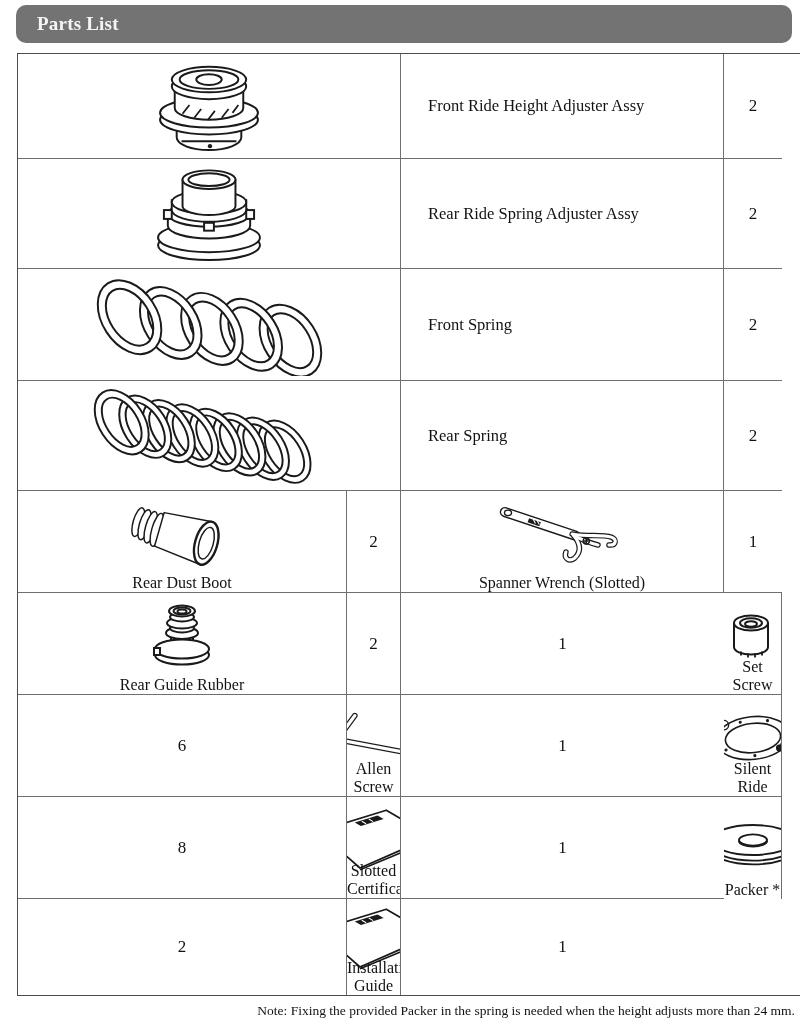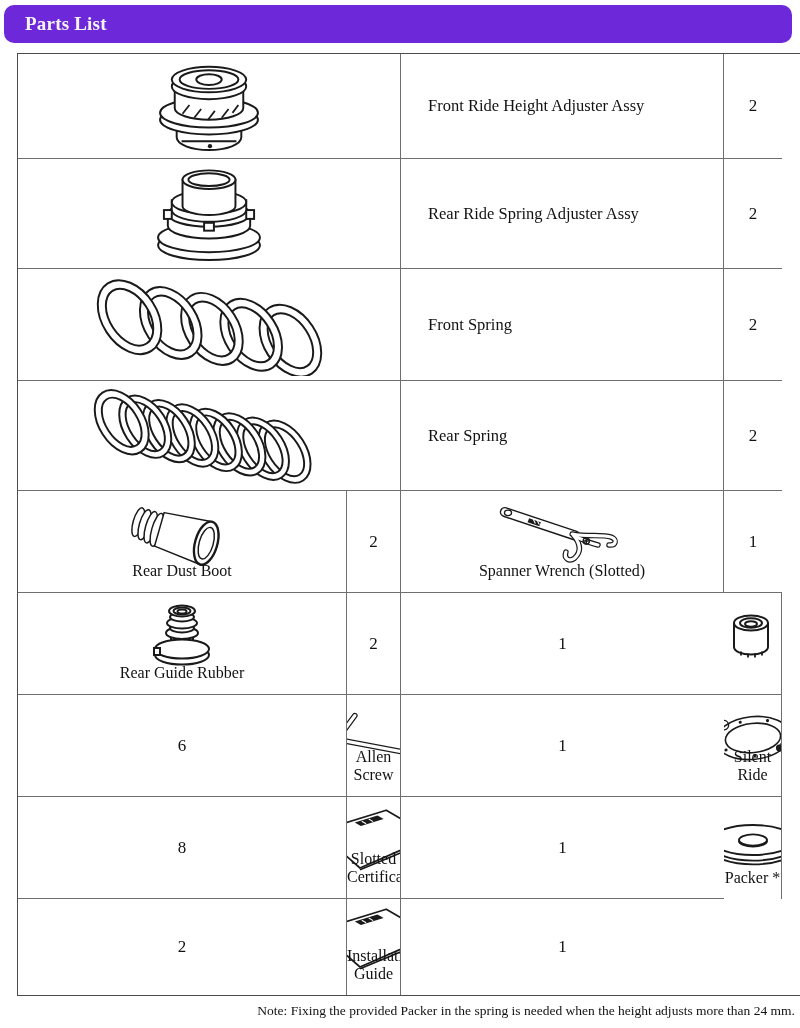--- a/index.html
+++ b/index.html
@@ -1,39 +1,39 @@
 <!DOCTYPE html>
 <html><head>
 <meta charset="utf-8">
 <style>
   * { margin:0; padding:0; box-sizing:border-box; }
   html,body { width:800px; background:#ffffff; font-family:"Liberation Serif", serif; color:#121212; }
   body { height:1028px; position:relative; }
 
-  .bar { margin:5px 8px 0 4px; height:38px; background:#6d28d9; border-radius:10px;
+  .bar { margin:5px 8px 0 16px; height:38px; background:#737373; border-radius:10px;
          display:flex; align-items:center; padding-left:21px; }
   .bar .t { color:#f4f4f4; font-weight:bold; font-size:19px; letter-spacing:.2px; }
 
   .parts-table { margin:10px 0 0 17px; width:798px; display:grid;
     grid-template-columns:329px 54px 323px 58px;
     grid-template-rows:105px 110px 112px 110px 102px 102px 102px 102px 96px;
     border:1px solid #4c4c4c; background:#fff; }
 
   .c { border-right:1px solid #6f6f6f; border-bottom:1px solid #6f6f6f; position:relative;
        display:flex; align-items:center; justify-content:center; overflow:hidden; }
   .lastcol { border-right:none; }
   .lastrow { border-bottom:none; }
   .span2 { grid-column:span 2; }
 
   .name { justify-content:flex-start; padding-left:27px; font-size:16.5px; }
   .qty  { font-size:17px; }
 
   .item { flex-direction:column; }
   .item svg { margin-bottom:16px; }
-  .item .lbl { position:absolute; bottom:12px; left:0; width:100%; text-align:center; font-size:16px; }
+  .item .lbl { position:absolute; bottom:0; left:0; width:100%; text-align:center; font-size:16px; }
 
   .footnote { margin:7px 0 0 17px; width:778px; text-align:right; padding-left:158px;
               font-size:13.5px; white-space:nowrap; }
 
   
   svg .ln  { fill:#ffffff; stroke:#1a1a1a; stroke-width:2; }
   svg .ln1 { fill:none;    stroke:#1a1a1a; stroke-width:1.8; }
   svg .bold{ fill:#ffffff; stroke:#1a1a1a; stroke-width:3.2; }
   svg .tubeB { fill:none; stroke:#1a1a1a; stroke-linecap:round; stroke-linejoin:round; }
   svg .tubeW { fill:none; stroke:#ffffff; stroke-linecap:round; stroke-linejoin:round; }
@@ -217,20 +217,21 @@
     </div>
 
   <div class="c item">
     <svg width="64" height="56" viewBox="0 0 64 54">
       <path class="ln" d="M13,15 L13,38 A17,7.5 0 0 0 47,38 L47,15 Z" stroke-width="2.4"></path>
       <path class="ln1" d="M20,42.5 v4 M27,44.5 v4 M34,44.5 v4 M41,42.5 v4" stroke-width="1.4"></path>
       <ellipse class="ln" cx="30" cy="14" rx="17" ry="7.5" stroke-width="2.4"></ellipse>
       <ellipse class="ln" cx="30" cy="14" rx="11" ry="4.8" stroke-width="2"></ellipse>
       <ellipse class="ln" cx="30" cy="15" rx="6" ry="2.8" stroke-width="1.8"></ellipse>
     </svg>
+    <div class="lbl">Set Screw</div>
   </div>
   <div class="c qty">
       <span>6</span>
     </div>
   <div class="c item">
     <svg width="150" height="64" viewBox="0 0 160 80">
       <path class="tubeB" d="M56,12 L34,42 L140,62" stroke-width="7" stroke-linecap="butt" stroke-linejoin="miter"></path>
       <path class="tubeW" d="M56,12 L34,42 L140,62" stroke-width="4" stroke-linecap="butt" stroke-linejoin="miter"></path>
     </svg>
     <div class="lbl">Allen Screw</div>

